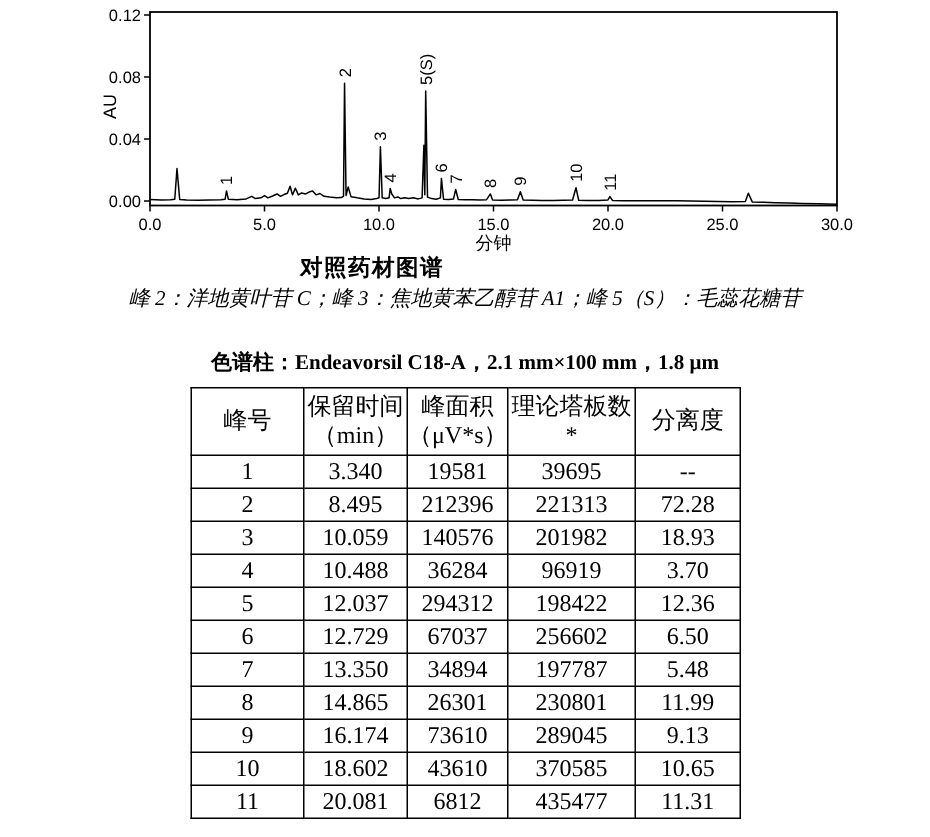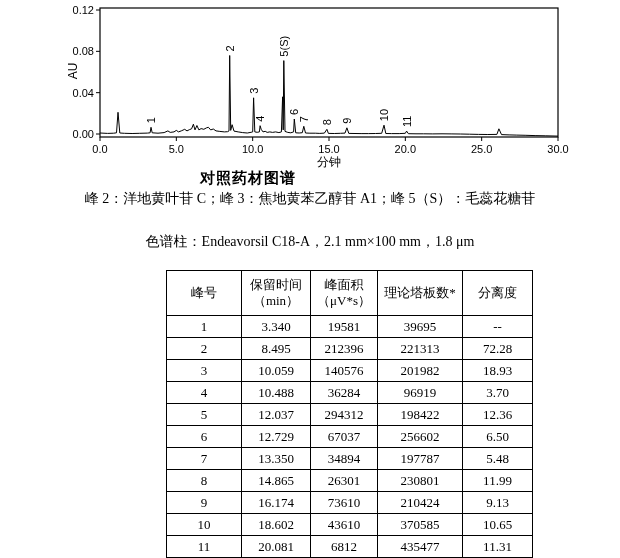--- a/index.html
+++ b/index.html
@@ -10,26 +10,26 @@
   }
   .chart-svg{position:absolute;left:0;top:0;}
   .caption{
     position:absolute;left:0;top:169px;width:496px;text-align:center;
     font-size:15px;font-weight:bold;letter-spacing:1px;
   }
   .note{
     position:absolute;left:0;width:620px;text-align:center;font-size:14px;
     white-space:nowrap;
   }
-  .note1{top:190px;}
+  .note1{top:190px;font-style:italic;}
   .note2{top:212px;}
-  .note3{top:233px;}
+  .note3{top:233px;font-weight:bold;}
   .results-table{
-    position:absolute;left:127px;top:270px;border-collapse:collapse;
-    table-layout:fixed;width:366px;font-size:13px;margin-left:39px;
+    position:absolute;left:127px;top:258px;border-collapse:collapse;
+    table-layout:fixed;width:366px;font-size:16px;
   }
   .results-table th,.results-table td{
     border:1px solid #000;text-align:center;vertical-align:middle;
     padding:0;font-weight:normal;line-height:1.2;
   }
   .results-table th{height:44px;}
   .results-table td{height:21px;}
   .footnote{
     position:absolute;left:112px;top:538px;font-size:13.5px;white-space:nowrap;
   }
@@ -155,21 +155,21 @@
           <td>8</td>
           <td>14.865</td>
           <td>26301</td>
           <td>230801</td>
           <td>11.99</td>
         </tr>
         <tr>
           <td>9</td>
           <td>16.174</td>
           <td>73610</td>
-          <td>210424</td>
+          <td>289045</td>
           <td>9.13</td>
         </tr>
         <tr>
           <td>10</td>
           <td>18.602</td>
           <td>43610</td>
           <td>370585</td>
           <td>10.65</td>
         </tr>
         <tr>

